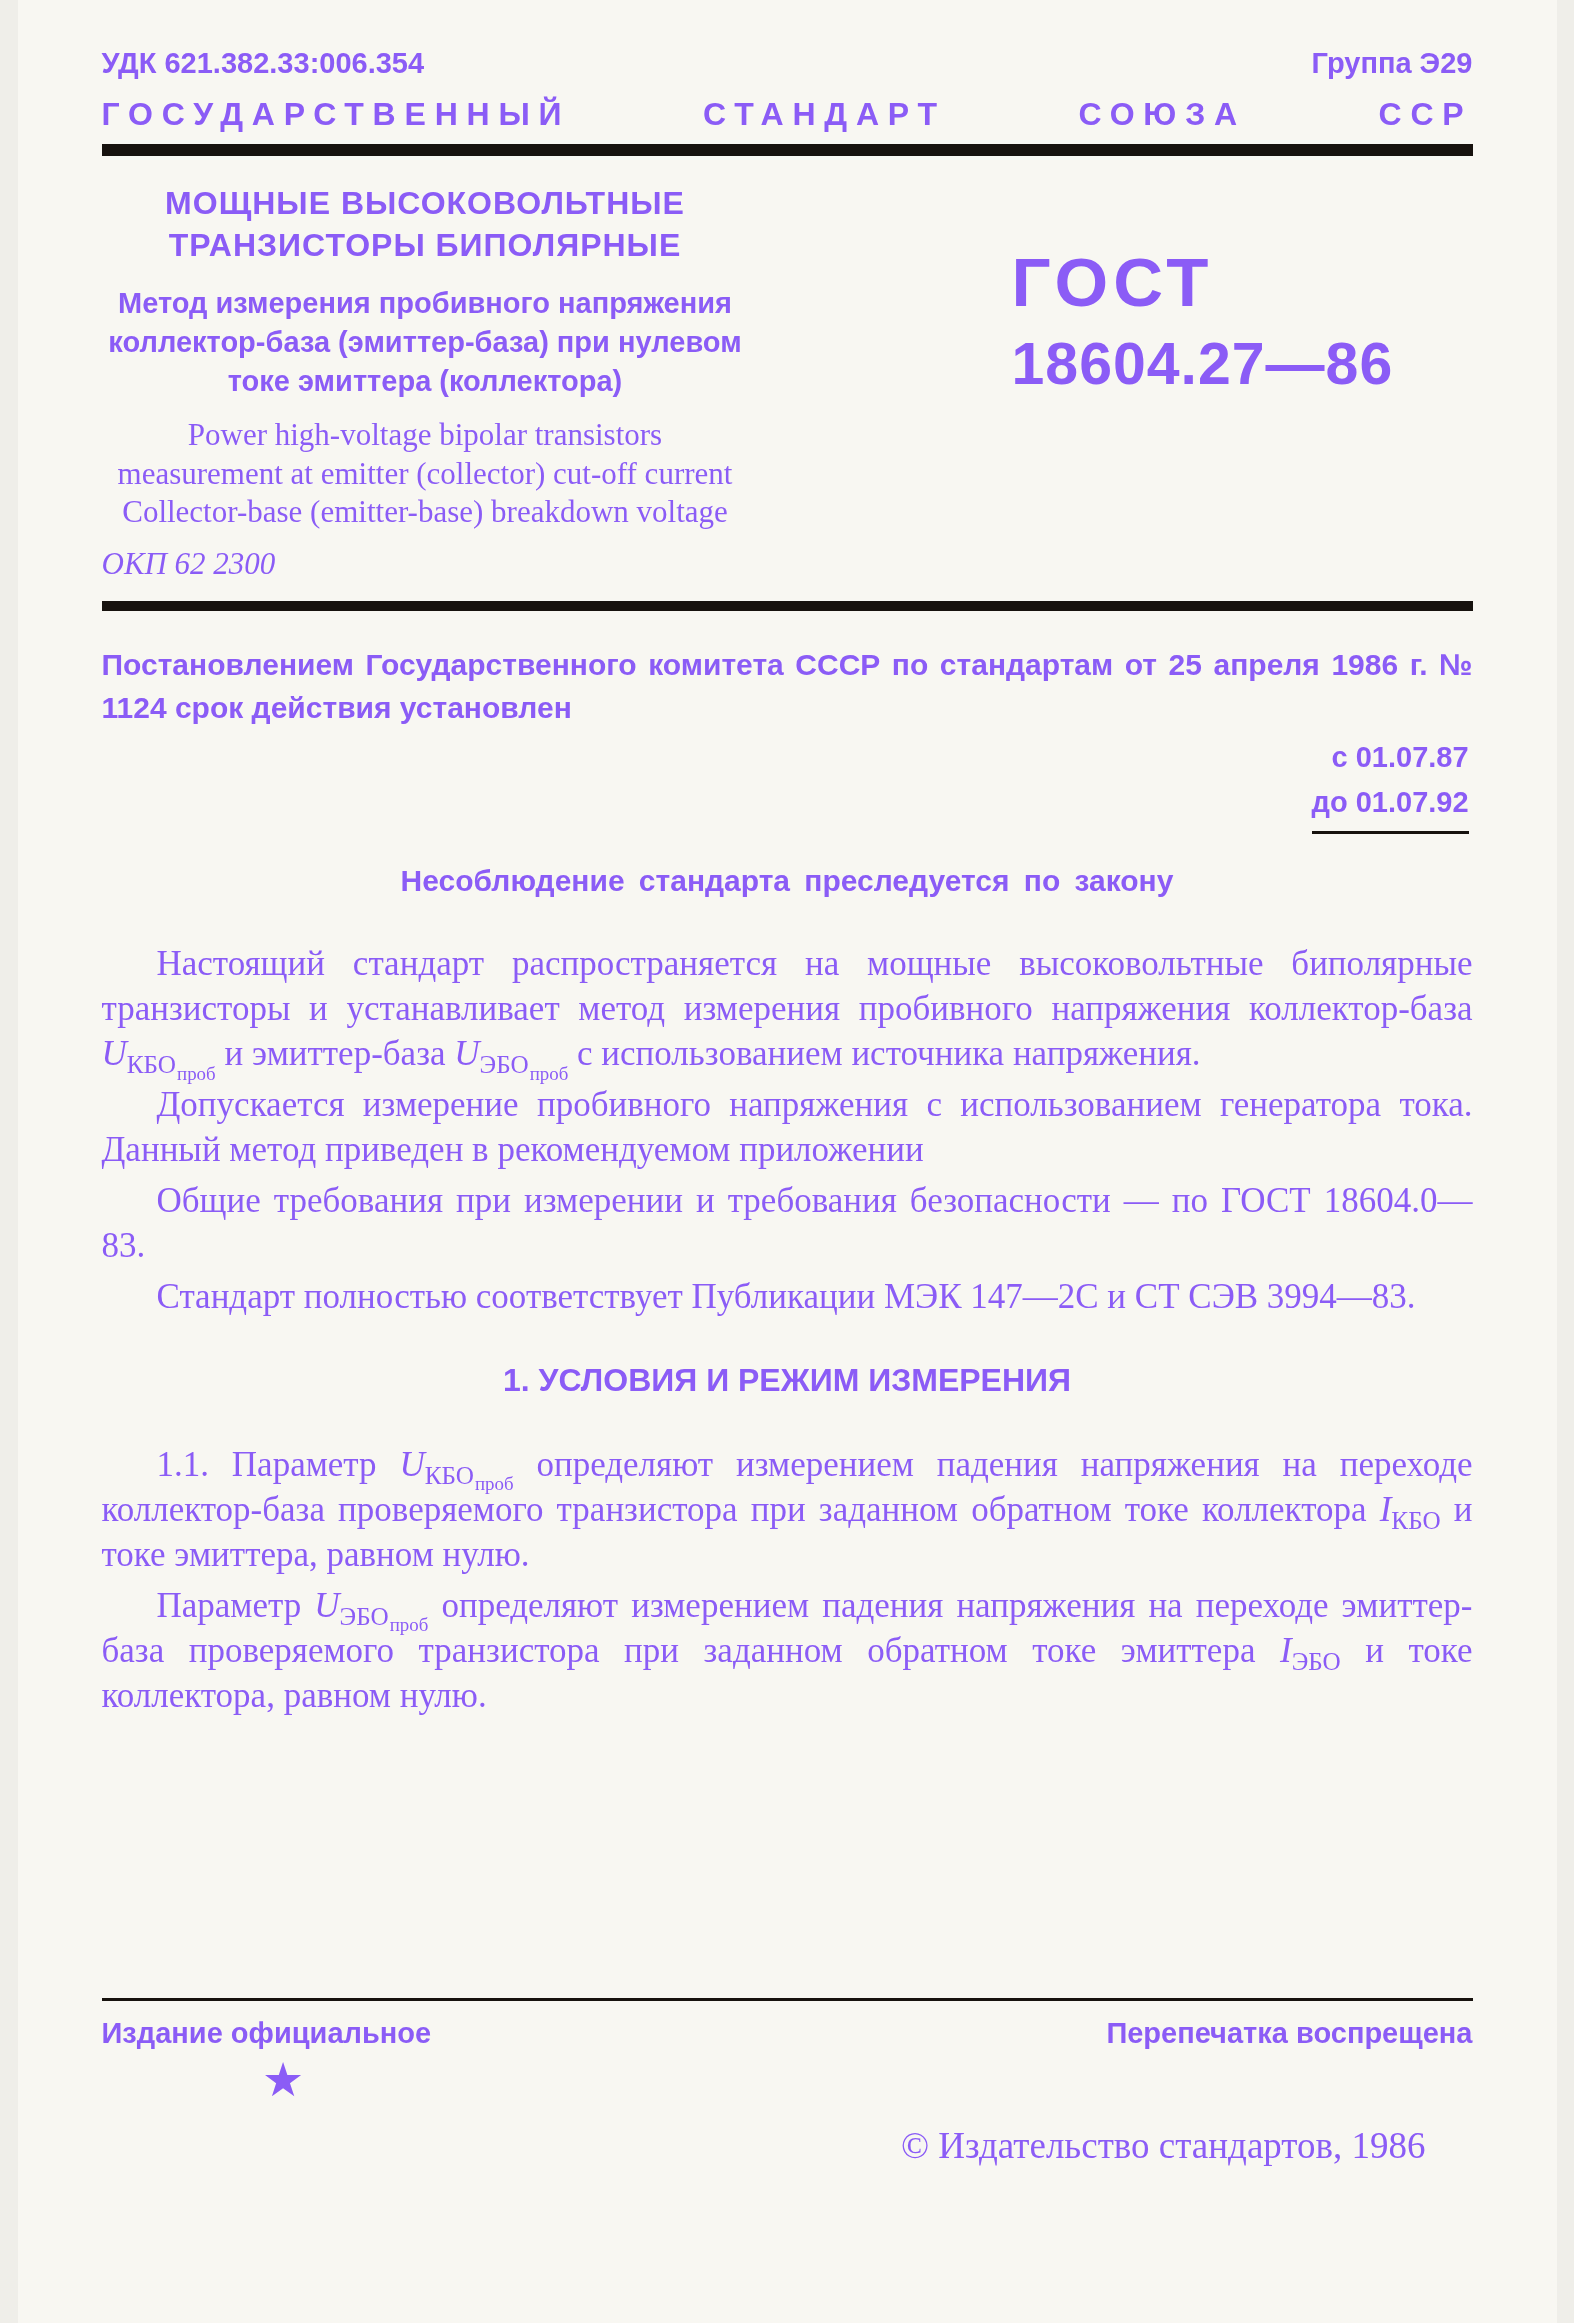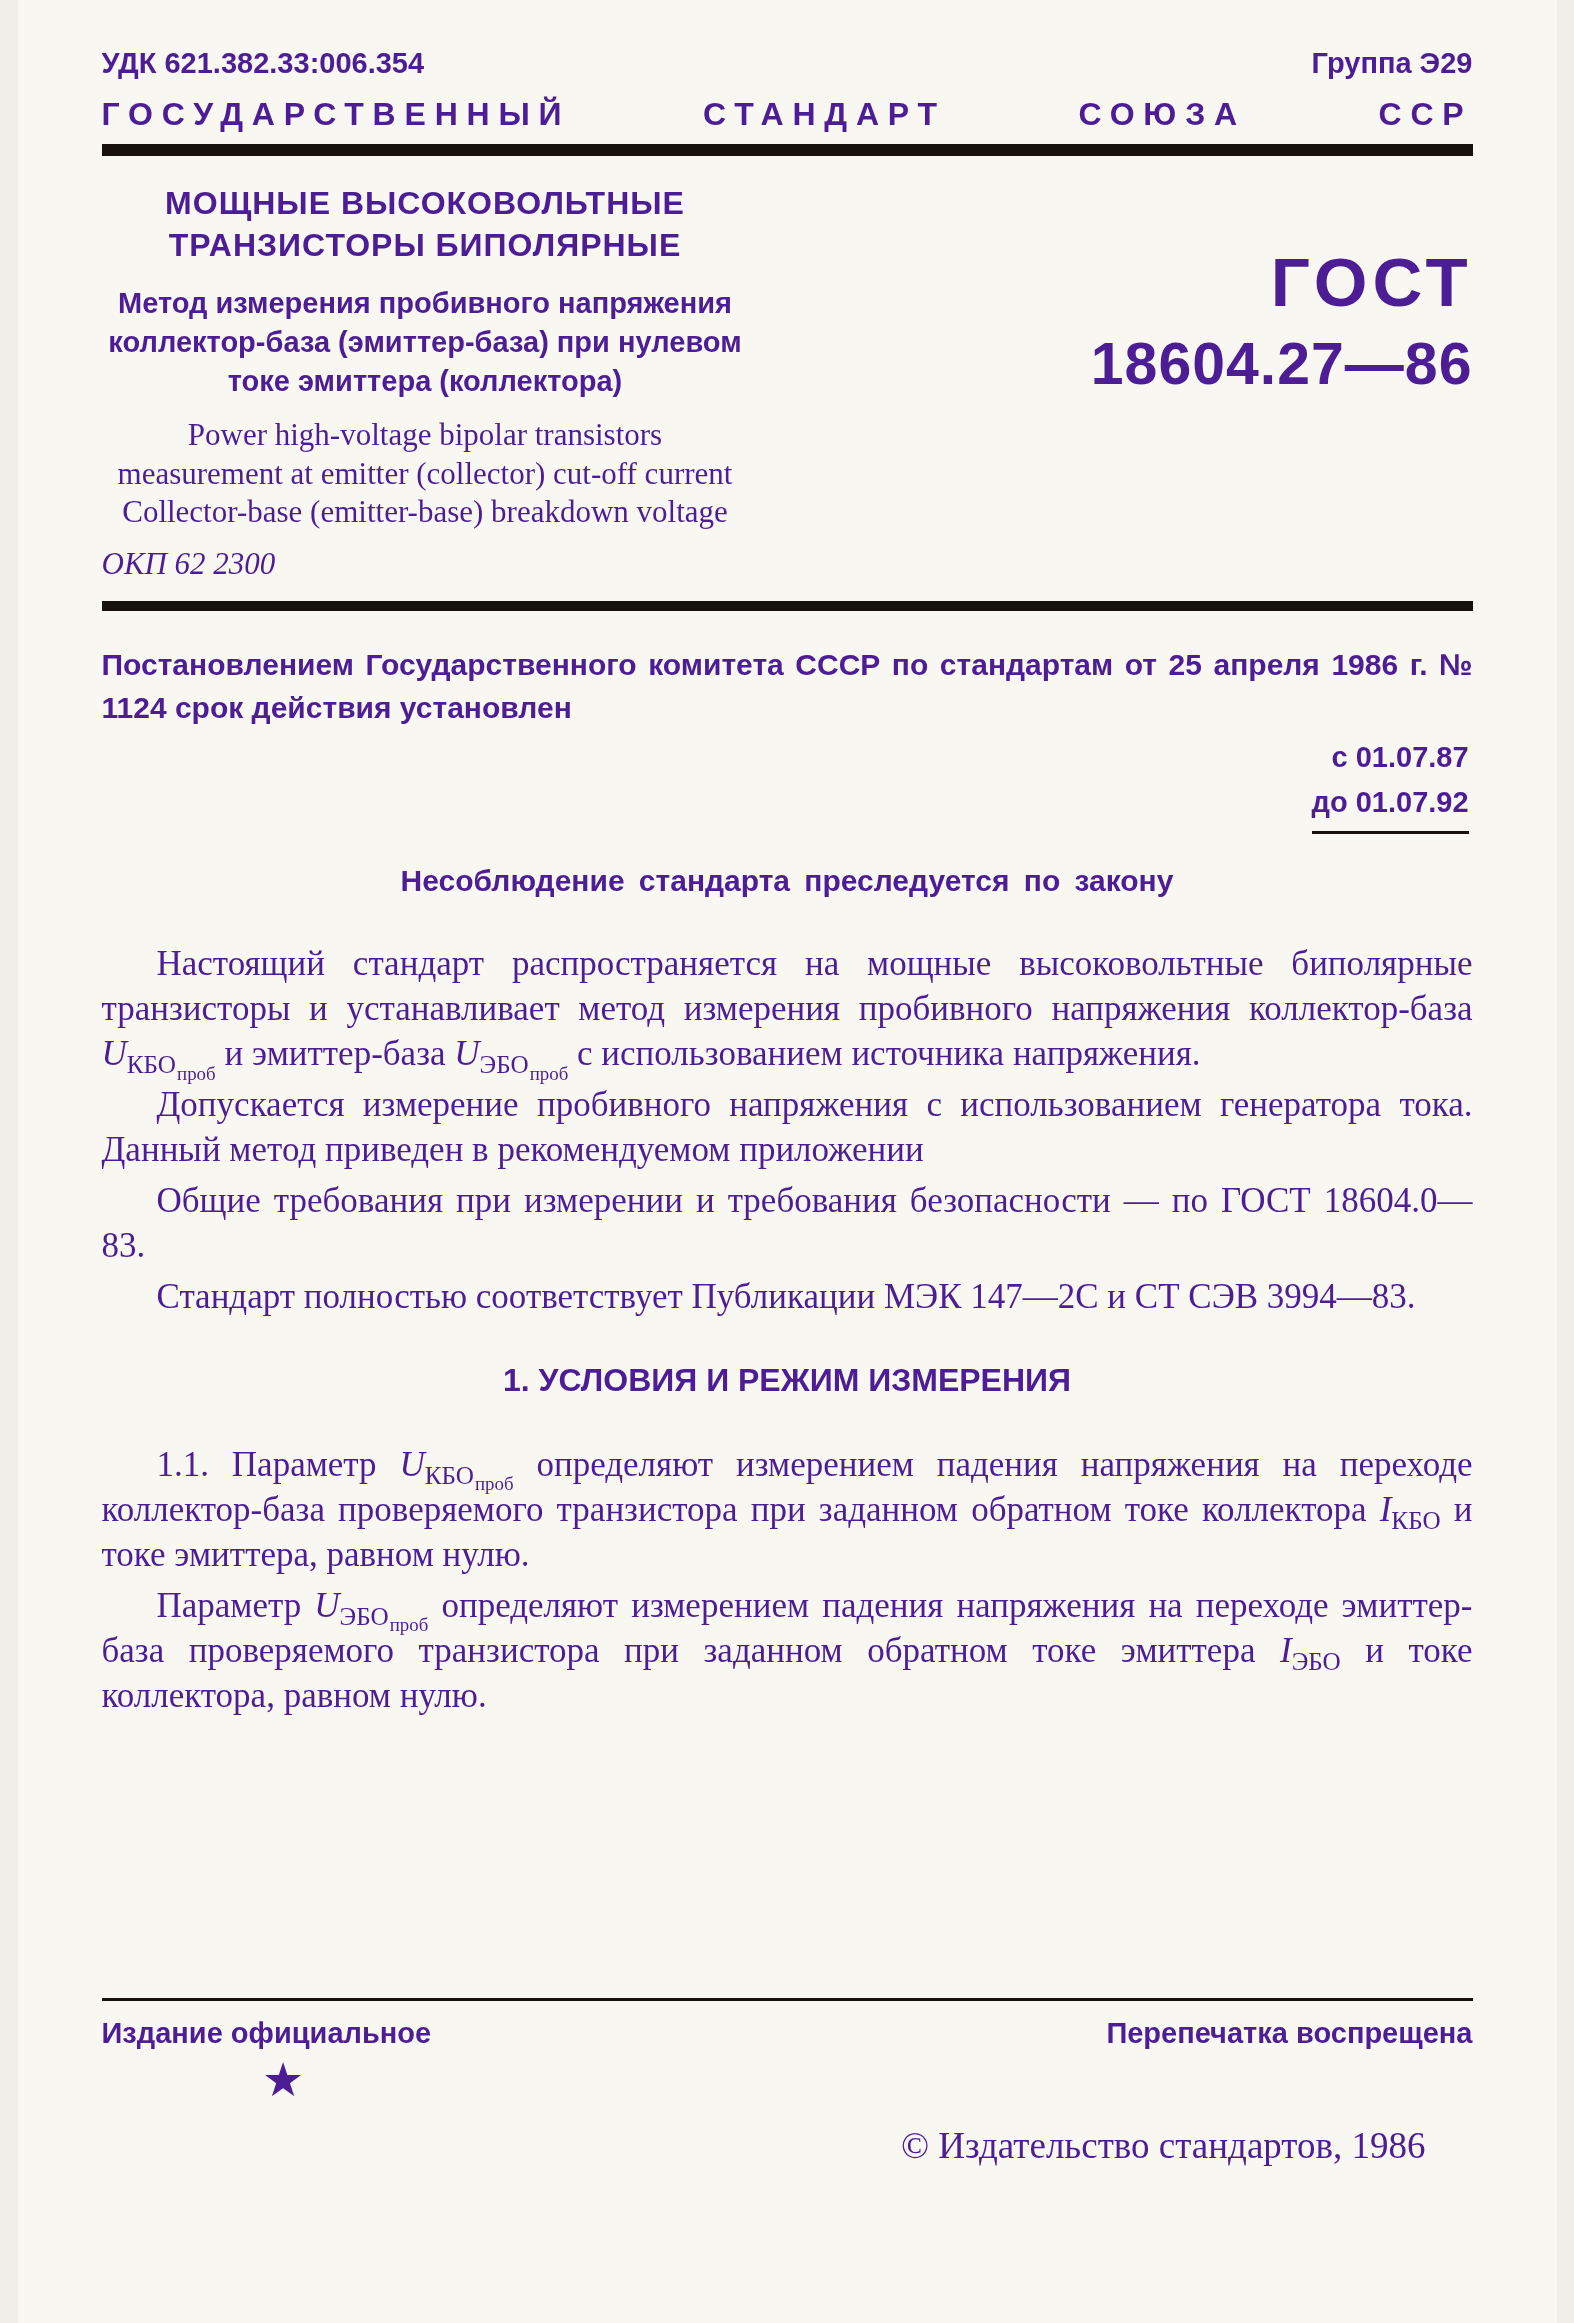--- a/index.html
+++ b/index.html
@@ -3,21 +3,21 @@
 <meta charset="utf-8">
 <title>ГОСТ 18604.27—86</title>
 <style>
   html, body { margin:0; padding:0; background:#efeee9; }
   .page {
     position: relative;
     width: 1539px;
     height: 2324px;
     margin: 0 auto;
     background: #f8f7f2;
-    color: #4c1d95;
+    color: #8b5cf6;
     box-sizing: border-box;
     padding: 47px 84px 0 84px;
     font-family: "Liberation Serif", serif;
     overflow: hidden;
   }
   
   .top-row {
     display: flex;
     justify-content: space-between;
     align-items: baseline;
@@ -66,21 +66,20 @@
   .okp {
     margin-top: 13.7px;
     font-style: italic;
     font-size: 31px;
     text-align: left;
   }
   .gost-box {
     margin-left: auto;
     width: 461px;
     padding-top: 61px;
-    text-align: right;
   }
   .gost-label {
     font-family: "Liberation Sans", sans-serif;
     font-weight: bold;
     font-size: 69px;
     letter-spacing: 4.9px;
   }
   .gost-number {
     margin-top: 7.8px;
     font-family: "Liberation Sans", sans-serif;

